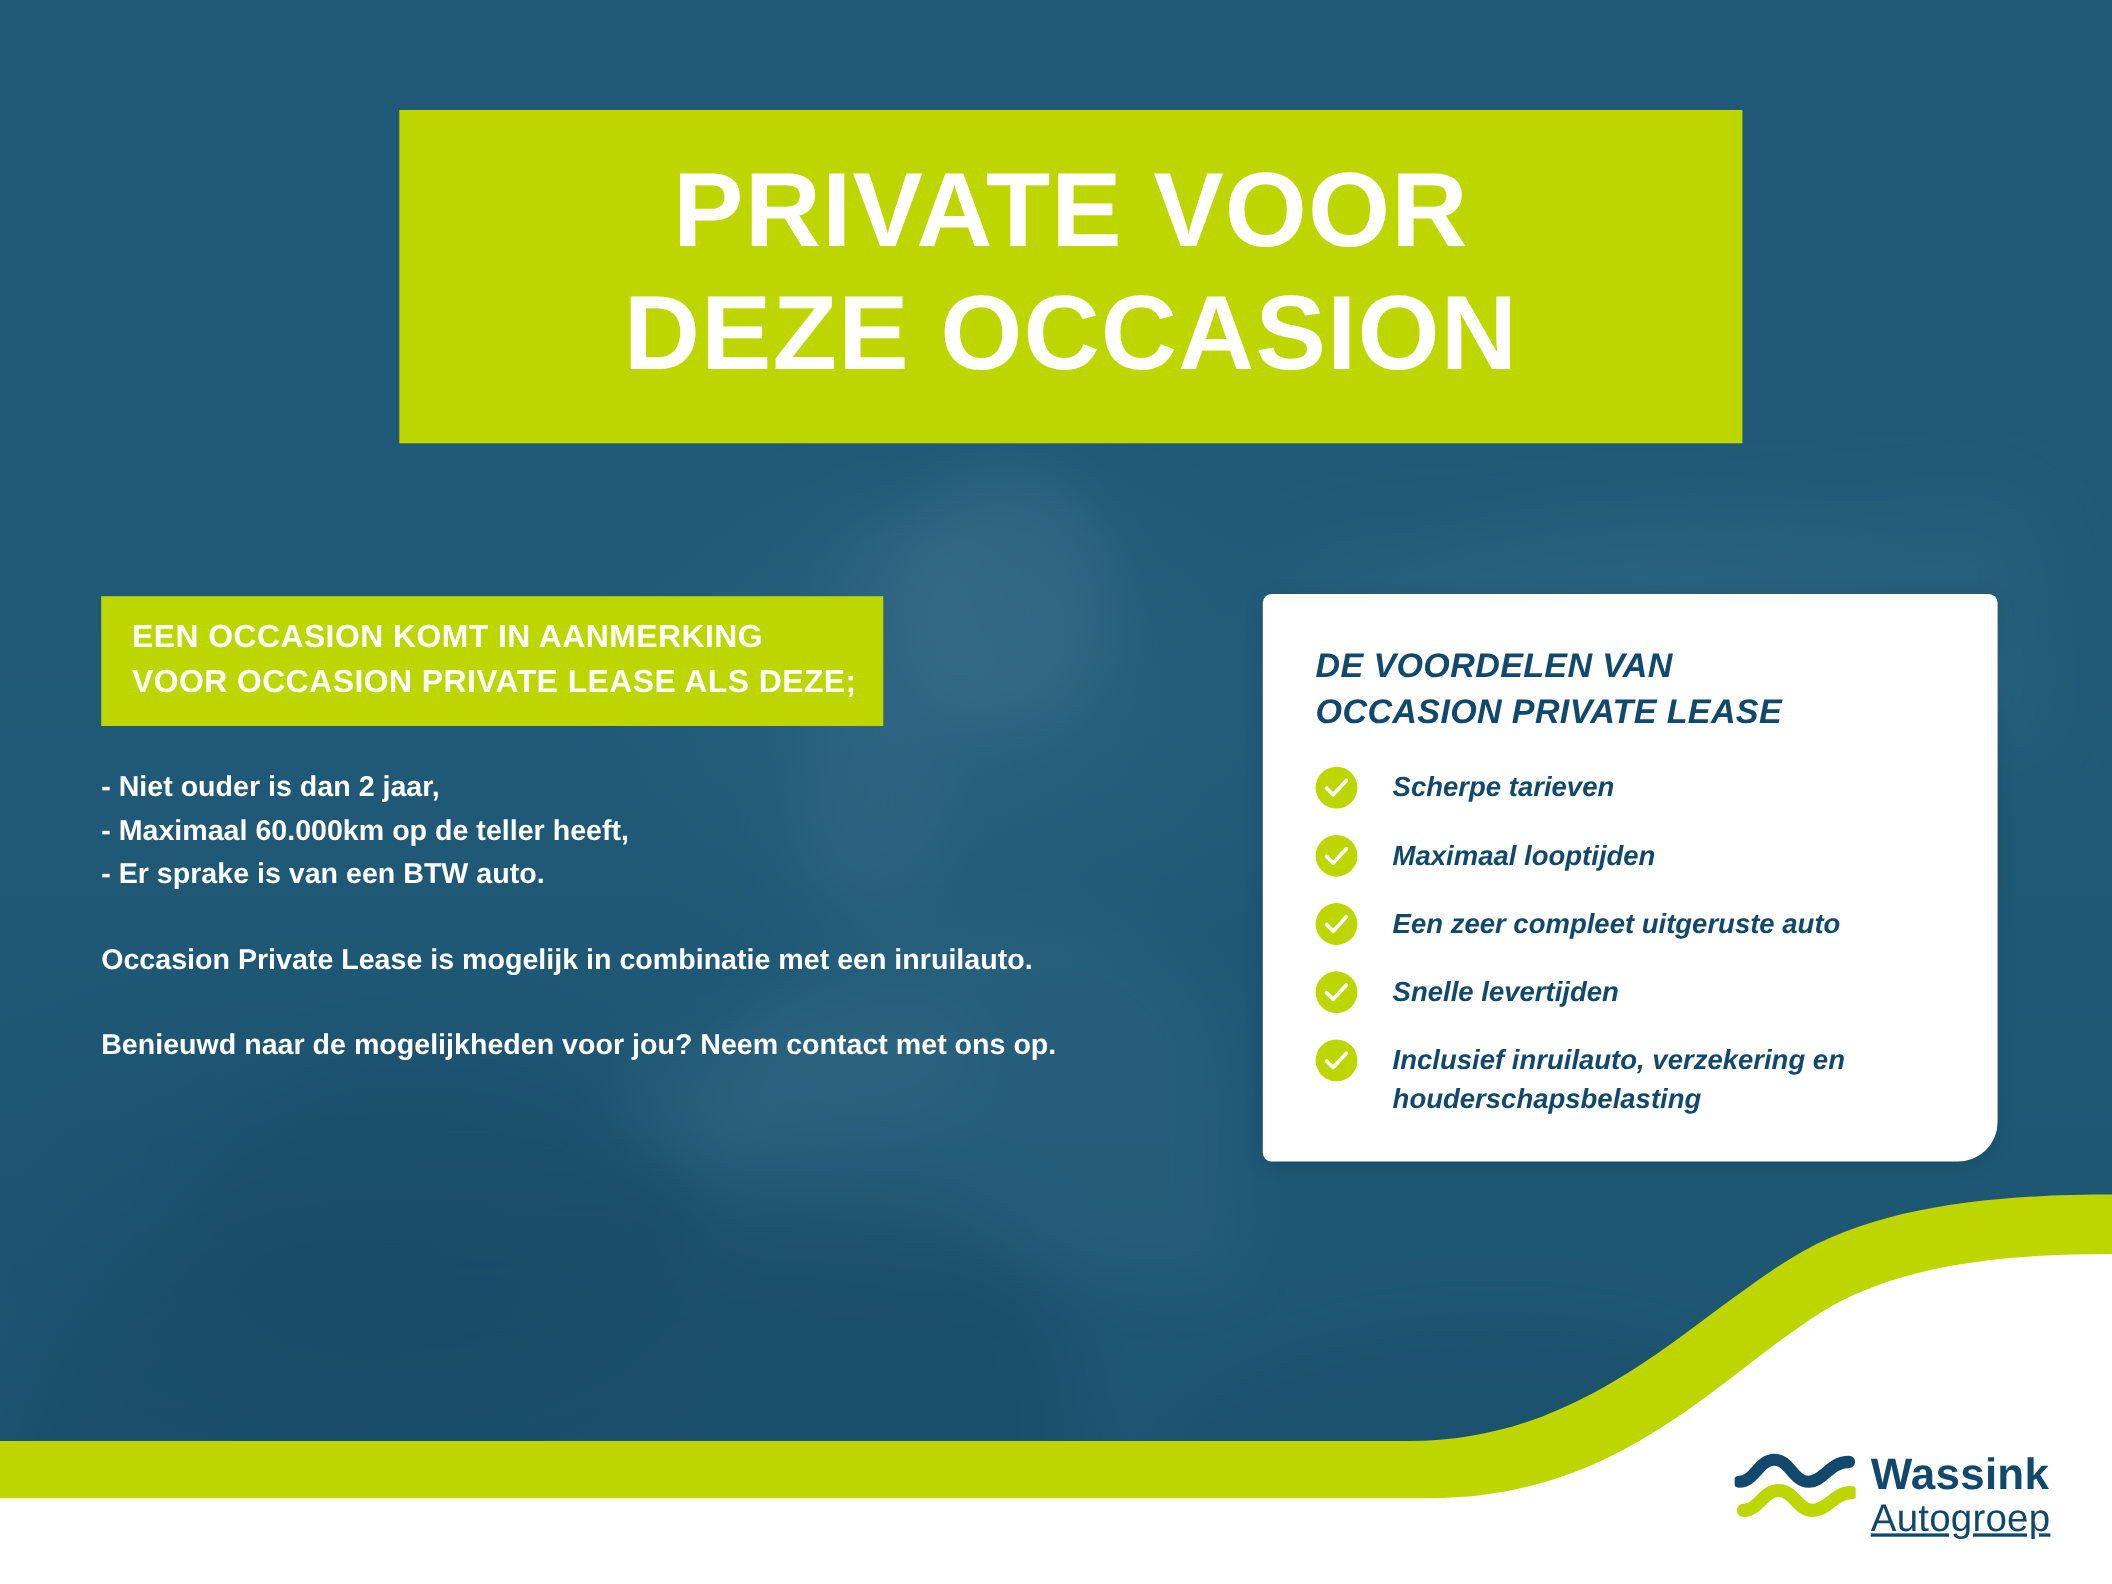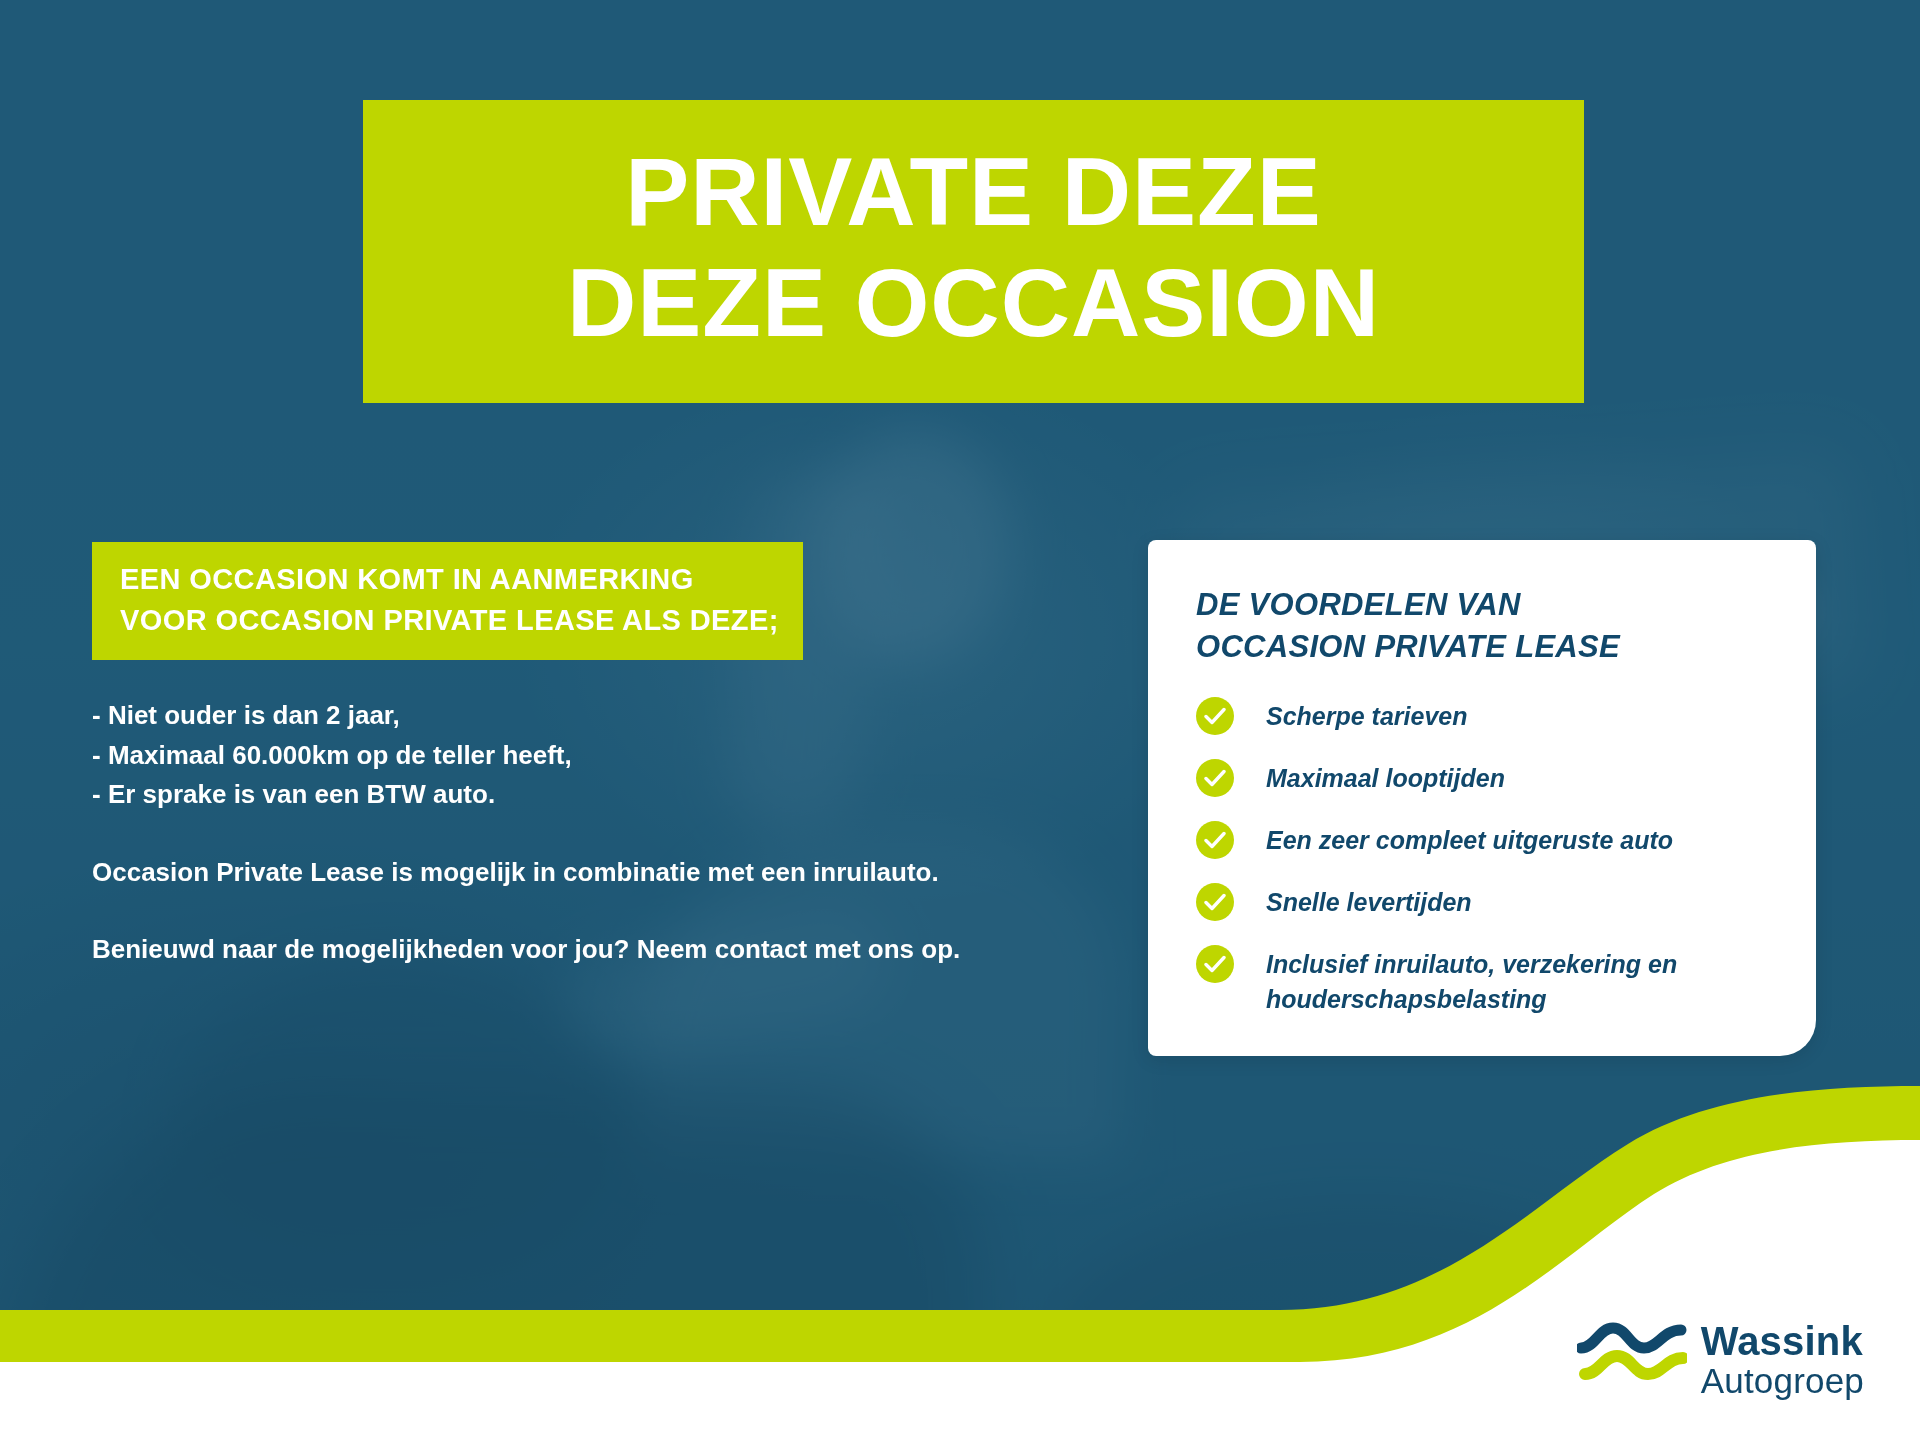--- a/index.html
+++ b/index.html
@@ -214,20 +214,21 @@
     font-size: 40px;
     letter-spacing: 0.2px;
   }
   .logo-text .l2 {
     display: block;
     color: #11486b;
     font-weight: normal;
     font-size: 35px;
     letter-spacing: 0.2px;
     margin-top: 2px;
+    text-decoration: underline;
   }
 </style>
 </head>
 <body>
 
 <div id="poster">
 
   <div class="bg-photo">
     <div class="ph ph-window"></div>
     <div class="ph ph-mirror"></div>
@@ -235,21 +236,21 @@
     <div class="ph ph-head"></div>
     <div class="ph ph-arm"></div>
     <div class="ph ph-body"></div>
     <div class="ph ph-wheel"></div>
     <div class="ph ph-wheel2"></div>
     <div class="ph ph-dash"></div>
   </div>
   <div class="blue-veil"></div>
 
   <div class="title-block">
-    <div class="title-line">PRIVATE DEZE</div>
+    <div class="title-line">PRIVATE VOOR</div>
     <div class="title-line">DEZE OCCASION</div>
   </div>
 
   <div class="left-col">
     <div class="subhead">
       <div>EEN OCCASION KOMT IN AANMERKING</div>
       <div>VOOR OCCASION PRIVATE LEASE ALS DEZE;</div>
     </div>
 
     <div class="body-text">

